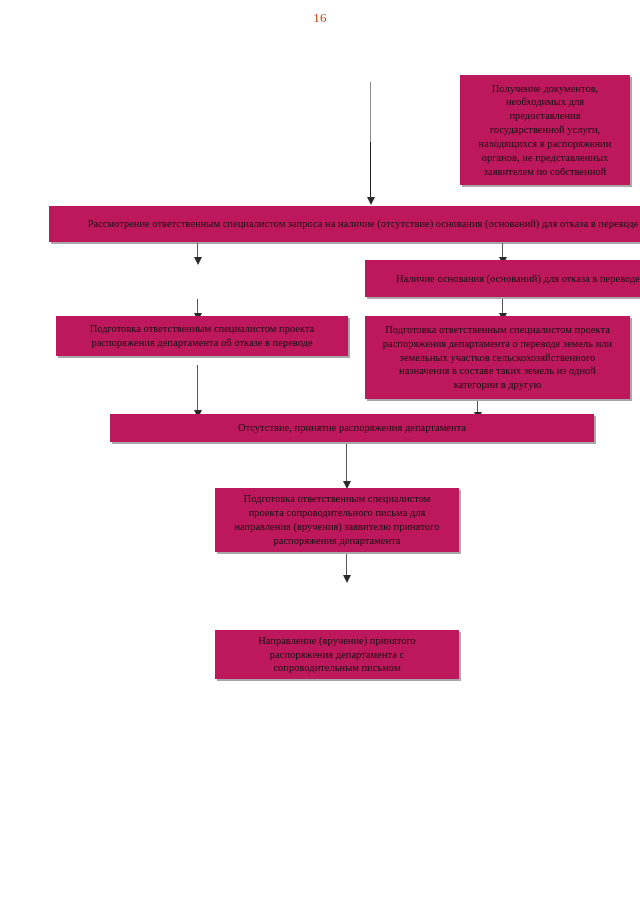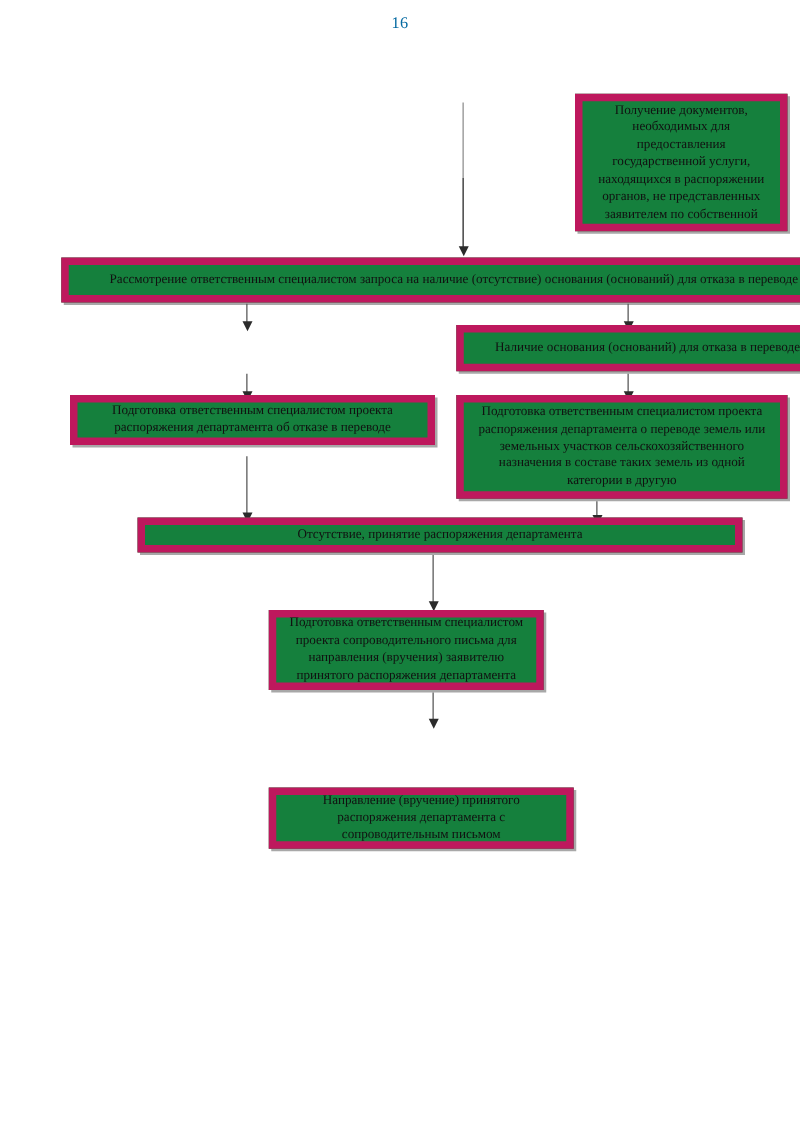--- a/index.html
+++ b/index.html
@@ -21,29 +21,29 @@
     width: 640px;
     height: 905px;
   }
   .page-number {
     position: absolute;
     left: 0;
     top: 10px;
     width: 640px;
     text-align: center;
     font-size: 13px;
-    color: #0369a1;
+    color: #c2410c;
     letter-spacing: 0.3px;
   }
   
   .node {
     position: absolute;
     box-sizing: border-box;
-    background: #15803d;
-    border: 6px solid #be185d;
+    background: #be185d;
+    border: 4px solid #be185d;
     box-shadow: 2px 2px 0 0 #a8a8a8;
     display: flex;
     align-items: center;
     justify-content: center;
     text-align: center;
     font-size: 10.5px;
     line-height: 1.32;
     color: #111111;
     padding: 3px 7px;
   }
@@ -113,21 +113,21 @@
 
   <div class="arrow thin" style="left:197px; top:365px; height:46px;"></div>
   <div class="arrow thin" style="left:477px; top:401px; height:12px;"></div>
 
   <div class="node" style="left:110px; top:414px; width:484px; height:28px;">
     <span>Отсутствие, принятие распоряжения департамента</span>
   </div>
 
   <div class="arrow thin" style="left:346px; top:444px; height:38px;"></div>
 
-  <div class="node" style="left:215px; top:488px; width:220px; height:64px;">
+  <div class="node" style="left:215px; top:488px; width:244px; height:64px;">
     <span>Подготовка ответственным специалистом  проекта сопроводительного письма для направления (вручения) заявителю принятого распоряжения департамента</span>
   </div>
 
   <div class="arrow thin" style="left:346px; top:554px; height:22px;"></div>
 
 
   <div class="arrow thin" style="left:346px; top:650px; height:13px;"></div>
 
   <div class="node" style="left:215px; top:630px; width:244px; height:49px;">
     <span>Направление (вручение) принятого распоряжения департамента с сопроводительным письмом</span>

